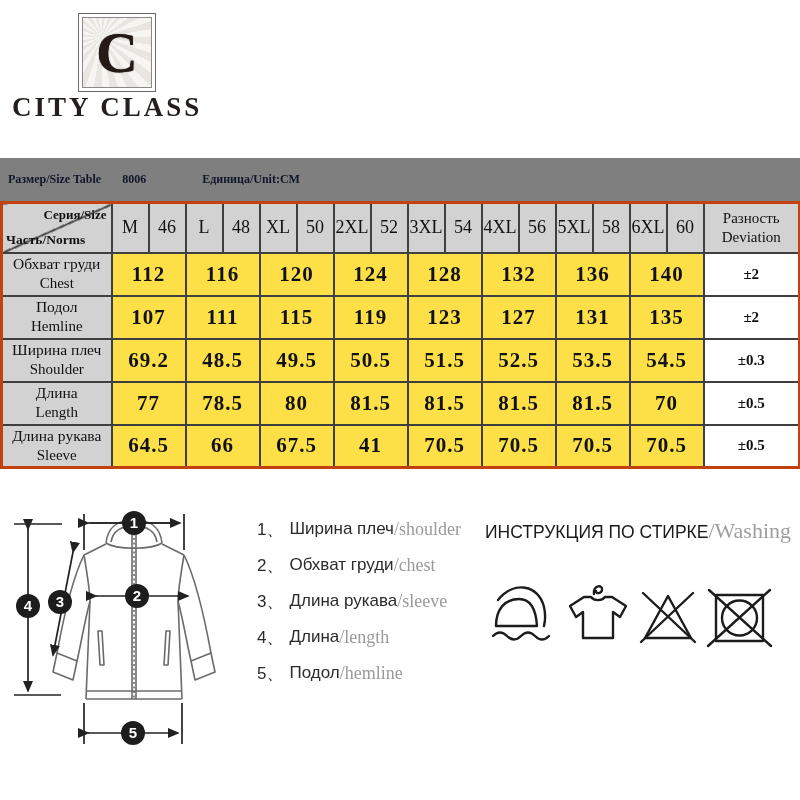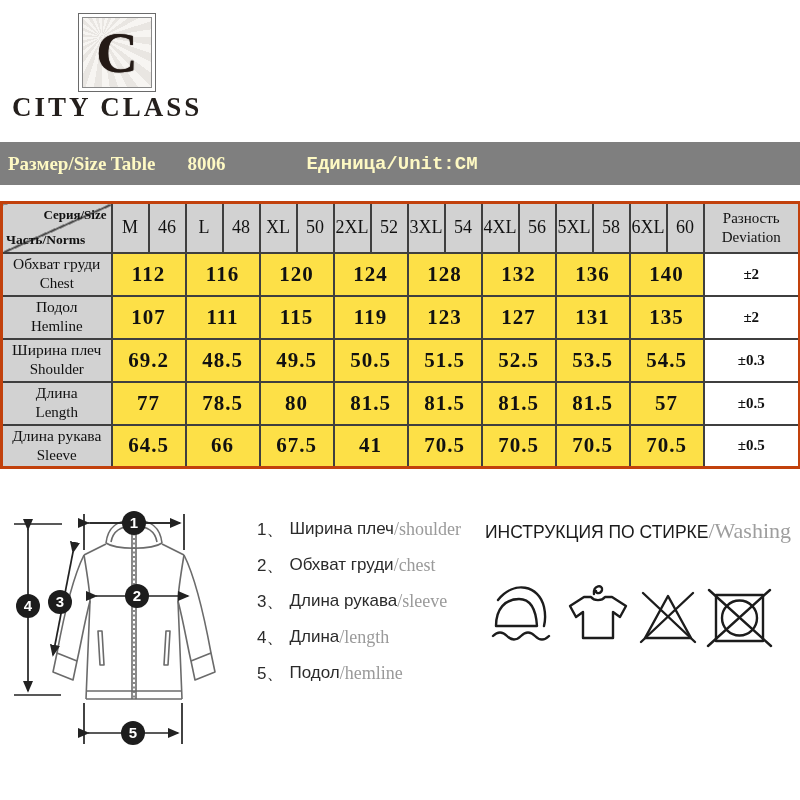--- a/index.html
+++ b/index.html
@@ -13,25 +13,25 @@
     background:
       repeating-conic-gradient(from 0deg at 30% 30%, #e9e6e2 0 9deg, #f7f5f2 9deg 18deg),
       #f3f1ee;}
   .logo-c{font-family:"Liberation Serif", serif;font-weight:bold;font-size:58px;line-height:1;
     color:#241a16;text-shadow:0 0 1px #241a16;}
   .brand-name{position:absolute;left:12px;top:92px;width:230px;
     font-family:"Liberation Serif", serif;font-weight:bold;font-size:27px;
     letter-spacing:3px;color:#241f1c;white-space:nowrap;}
 
   
-  .band{position:absolute;left:0;top:142px;width:800px;height:43px;background:#7f7f7f;
-    display:flex;align-items:center;font-weight:bold;font-size:19px;color:#fef9c3;}
+  .band{position:absolute;left:0;top:158px;width:800px;height:43px;background:#7f7f7f;
+    display:flex;align-items:center;font-weight:bold;font-size:12px;color:#0f172a;}
   .band .b-left{margin-left:8px;}
-  .band .b-code{margin-left:32px;}
-  .band .b-unit{margin-left:81px;font-family:Liberation Mono, monospace;}
+  .band .b-code{margin-left:21px;}
+  .band .b-unit{margin-left:56px;}
 
   
   table.size{position:absolute;left:0;top:201px;width:798px;border-collapse:collapse;
     border:3px solid #c2410c;table-layout:fixed;}
   table.size th, table.size td{border:2px solid #3f3f3f;padding:0;text-align:center;vertical-align:middle;}
   col.c-label{width:110px;} col.c-sz{width:37px;} col.c-num{width:37px;} col.c-dev{width:96px;}
   tr.hdr{height:50px;}  tr.datarow{height:43px;}
   th.sz{background:#d2d2d2;font-weight:normal;font-size:18px;border-right:1px solid #8f8f8f;}
   th.num{background:#d2d2d2;font-weight:normal;font-size:18px;border-left:1px solid #8f8f8f;margin-top:12px;}
   th.devh{background:#d2d2d2;font-weight:normal;font-size:15px;line-height:1.25;}
@@ -179,21 +179,21 @@
         <div>Длина</div>
         <div class="en">Length</div>
       </th>
       <td class="val" colspan="2">77</td>
       <td class="val" colspan="2">78.5</td>
       <td class="val" colspan="2">80</td>
       <td class="val" colspan="2">81.5</td>
       <td class="val" colspan="2">81.5</td>
       <td class="val" colspan="2">81.5</td>
       <td class="val" colspan="2">81.5</td>
-      <td class="val" colspan="2">57</td>
+      <td class="val" colspan="2">70</td>
       <td class="dev">±0.5</td>
     </tr>
 
     <tr class="datarow">
       <th class="rowlabel">
         <div>Длина рукава</div>
         <div class="en">Sleeve</div>
       </th>
       <td class="val" colspan="2">64.5</td>
       <td class="val" colspan="2">66</td>

